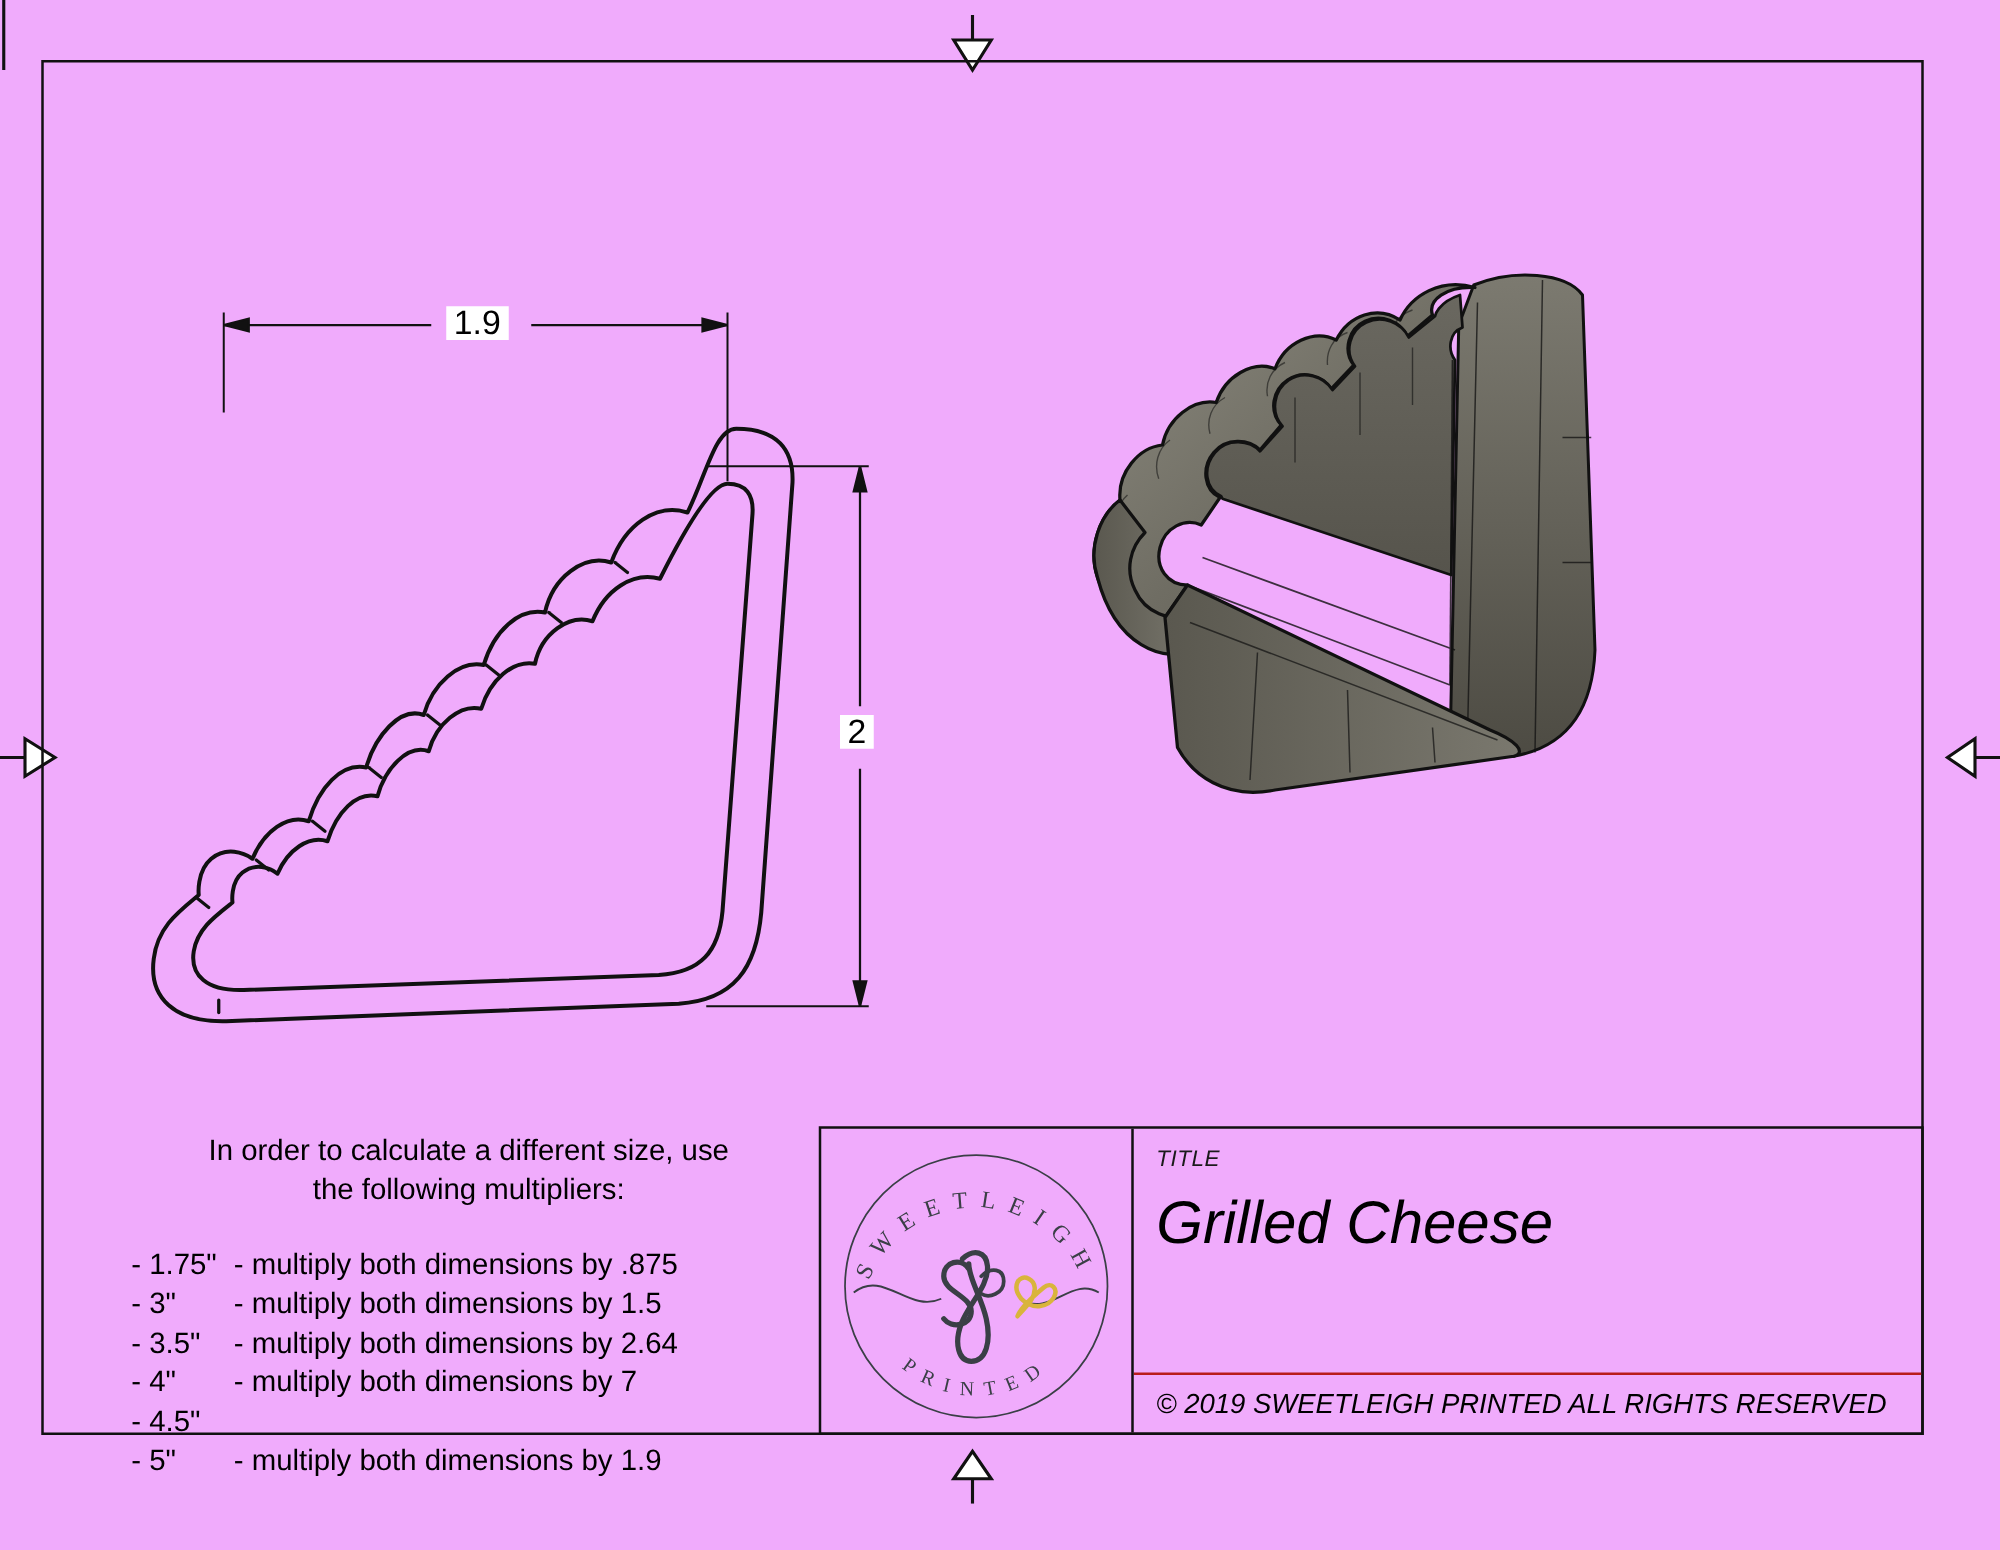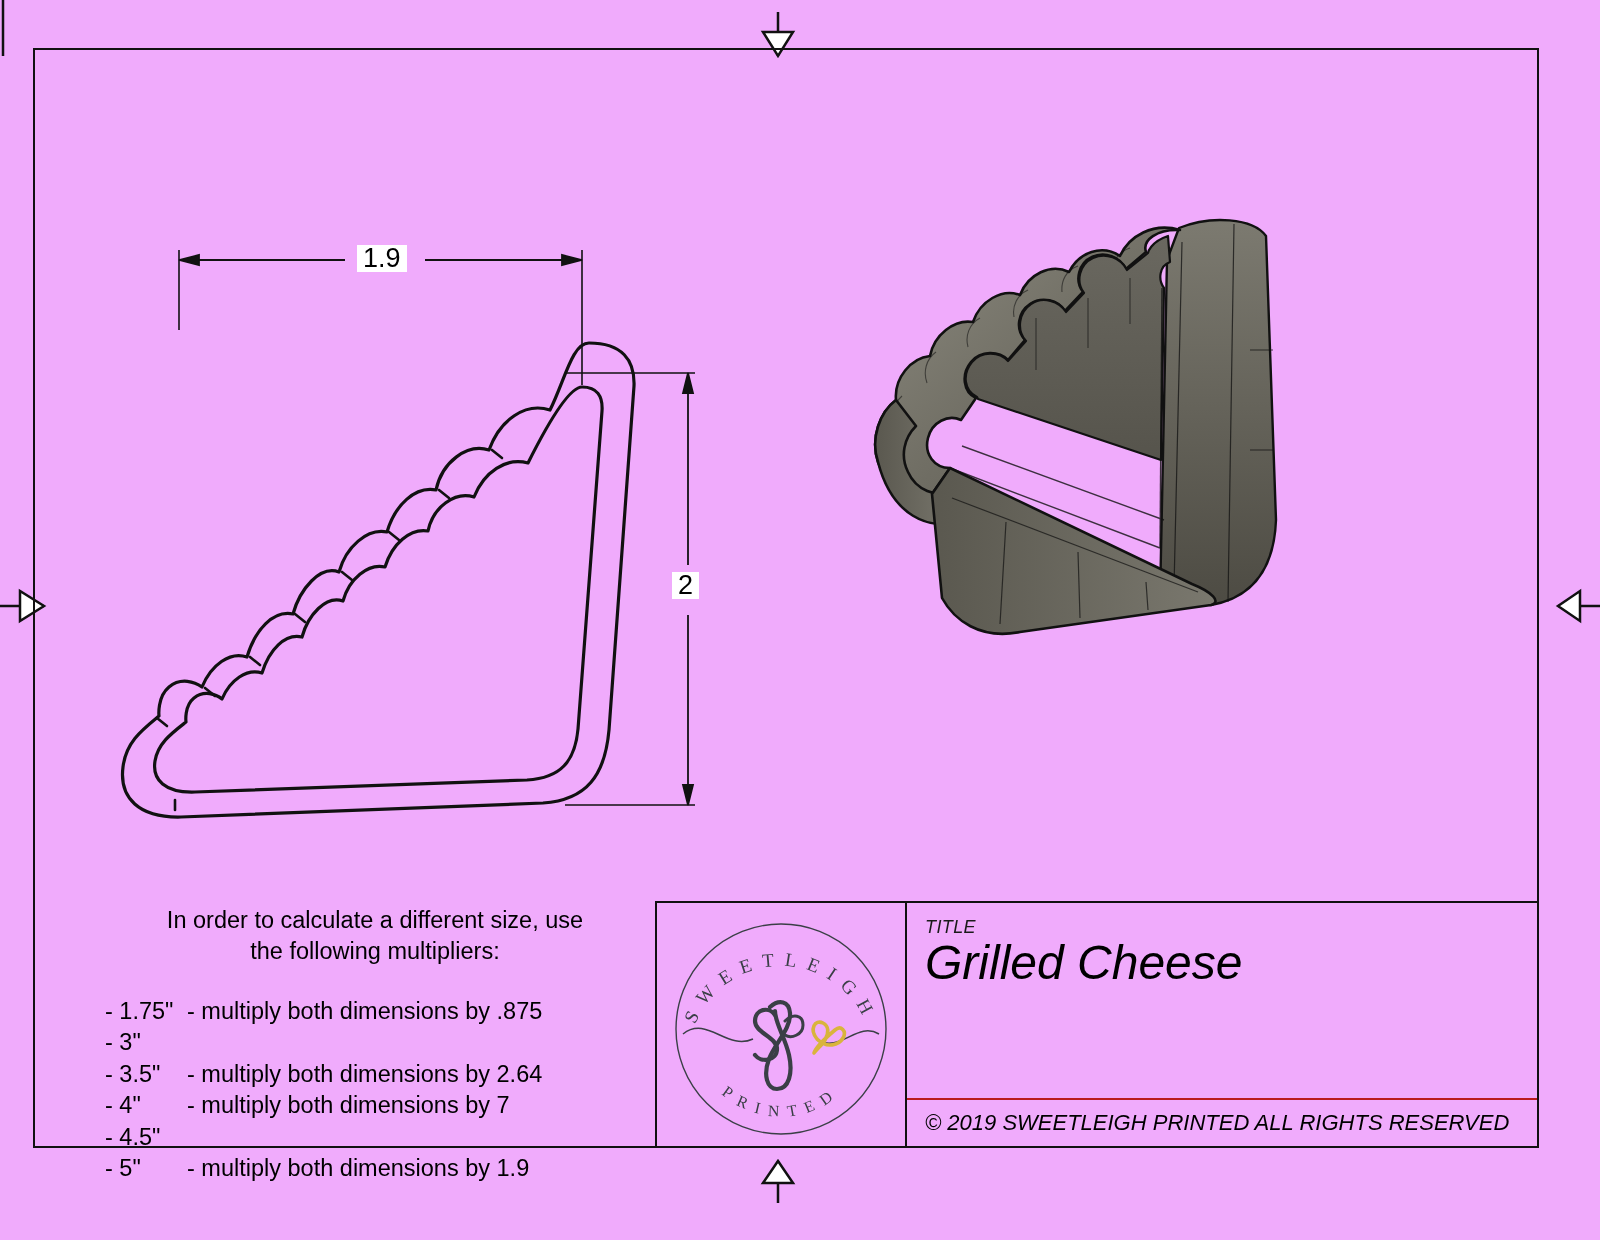--- a/index.html
+++ b/index.html
@@ -129,21 +129,21 @@
   }
   .tb-title-label {
     font-size: 18px;
     letter-spacing: 0.4px;
     color: #1a1a1a;
     display: block;
   }
   .tb-title-value {
     font-size: 48px;
     line-height: 1.05;
-    margin-top: 0;
+    margin-top: 16px;
     display: block;
     color: #000;
   }
   .tb-copy {
     height: 48px;
     flex: 0 0 48px;
     border-top: 2px solid #b91c1c;
     display: flex;
     align-items: center;
     padding-left: 18px;
@@ -378,20 +378,21 @@
   <div class="notes">
     <p class="intro">In order to calculate a different size, use
 the following multipliers:</p>
     <ul>
       <li>
         <span class="sz">- 1.75"</span>
         <span>- multiply both dimensions by .875</span>
       </li>
       <li>
         <span class="sz">- 3"</span>
+        <span>- multiply both dimensions by 1.5</span>
       </li>
       <li>
         <span class="sz">- 3.5"</span>
         <span>- multiply both dimensions by 2.64</span>
       </li>
       <li>
         <span class="sz">- 4"</span>
         <span>- multiply both dimensions by 7</span>
       </li>
       <li>

